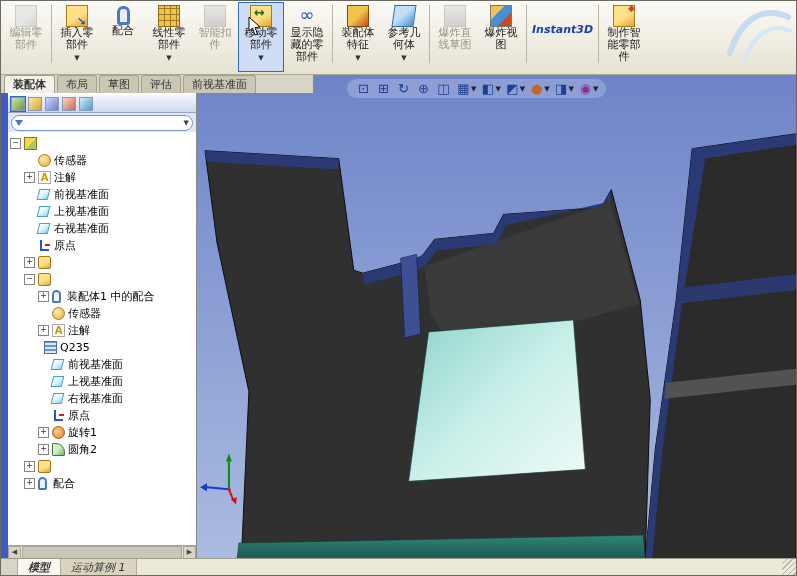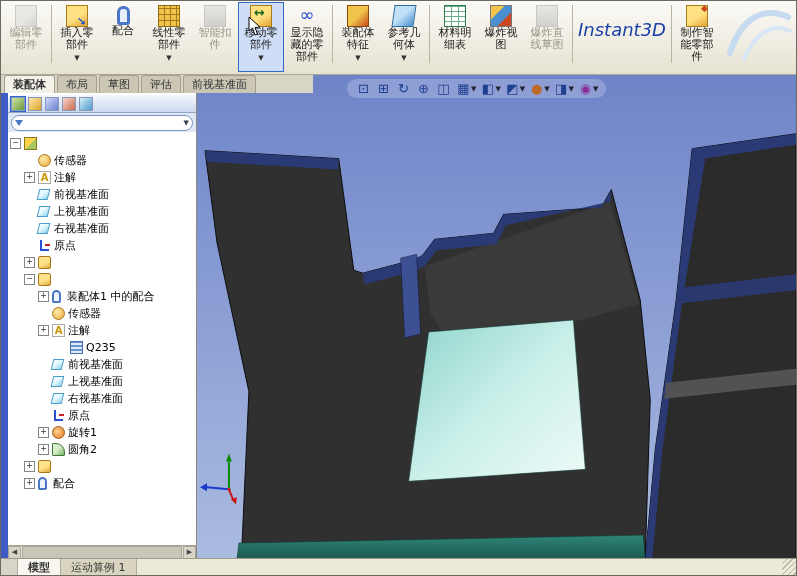--- a/index.html
+++ b/index.html
@@ -37,21 +37,21 @@
       radial-gradient(circle at 34% 62%,#7ab23a 0 5px,transparent 6px),
       radial-gradient(circle at 70% 32%,#c8a22a 0 4px,transparent 5px);}
   .bom-icon{background-color:#fff;
       background-image:repeating-linear-gradient(0deg,transparent 0 4px,#6ab08a 4px 5px),
                        repeating-linear-gradient(90deg,transparent 0 6px,#6ab08a 6px 7px);
       border:1px solid #2a7a4a;}
   .exploded-view-icon{background:linear-gradient(135deg,#f0c34a 34%,#4a90d0 34% 67%,#cc4a22 67%);border:1px solid #777;}
   .explode-line-icon{background:linear-gradient(#d4d4cc,#acaca2);border:1px solid #90908a;}
   .smart-component-icon{background:linear-gradient(150deg,#ffe082 55%,#e0a32e);border:1px solid #a87c1a;position:relative;}
   .smart-component-icon::after{content:"◆";position:absolute;right:-1px;top:-4px;color:#cc4a22;font-size:9px;}
-  .instant3d-label{color:#1a3fa8;font-weight:normal;font-style:italic;font-size:18px;margin-top:20px;}
+  .instant3d-label{color:#1a3fa8;font-weight:bold;font-style:italic;font-size:11px;margin-top:20px;}
   
   .watermark{position:absolute;right:0;top:0;width:74px;height:64px;pointer-events:none;}
   
   .cursor{position:absolute;left:247px;top:15px;z-index:99;pointer-events:none;}
   
   .ctabs{position:absolute;left:0;top:74px;width:312px;height:18px;background:#d9d5c4;
          display:flex;align-items:flex-end;padding-left:3px;gap:2px;z-index:5;box-sizing:border-box;}
   .ctab{padding:1px 8px 1px;font-size:11px;background:#cbc7b4;border:1px solid #a39f8c;border-bottom:none;
         border-radius:3px 3px 0 0;color:#333;white-space:nowrap;}
   .ctab.active{background:#f4f2e8;font-weight:bold;}
@@ -112,21 +112,21 @@
   .material-icon{background:repeating-linear-gradient(0deg,#dce9f8 0 2px,#6a94cc 2px 4px);border:1px solid #4a6fb0;}
   .revolve-icon{border-radius:50%;background:radial-gradient(circle at 40% 40%,#ffd090,#e07820);border:1px solid #a0581a;}
   .fillet-icon{background:linear-gradient(135deg,#d8eecb 45%,#74b868);border:1px solid #3f7a36;border-radius:1px 9px 1px 1px;}
   .hscroll{position:absolute;left:7px;right:0;bottom:0;height:13px;background:#ece9d8;
            border-top:1px solid #a8a498;display:flex;align-items:stretch;}
   .sbtn{width:13px;background:#d8d4c8;border:1px solid #a8a498;font-size:7px;line-height:11px;
         text-align:center;color:#444;box-sizing:border-box;}
   .sthumb{flex:1;background:#c9c5b8;border:1px solid #a8a498;margin:0 1px;}
   
   .status{position:absolute;left:0;right:0;bottom:0;height:16px;background:#ece9d8;
-          border-top:1px solid #9e9a8a;display:flex;align-items:stretch;font-size:11px;z-index:7;}
+          border-top:1px solid #9e9a8a;display:flex;align-items:stretch;font-size:11px;z-index:7;font-style:italic;}
   .snav{width:16px;background:#d8d4c8;border-right:1px solid #b0ac9c;}
   .stab{padding:0 10px;display:flex;align-items:center;border-right:1px solid #b0ac9c;
         background:#d8d4c0;color:#333;white-space:nowrap;}
   .stab.active{background:#f8f6ee;font-weight:bold;}
   .sfill{flex:1;}
   .grip{width:14px;background:repeating-linear-gradient(135deg,transparent 0 3px,#b8b4a8 3px 4px);}
 </style>
 </head>
 <body>
 
@@ -197,39 +197,32 @@
       </div>
       <div class="tb normal">
         <span class="ic reference-geometry-icon"></span>
         <div class="lab">
           <div>参考几</div>
           <div>何体</div>
         </div>
         <span class="dd">▼</span>
       </div>
       <div class="sep"></div>
-      <div class="tb normal">
-        <span class="ic bom-icon"></span>
-        <div class="lab">
-          <div>材料明</div>
-          <div>细表</div>
+      <div class="tb disabled">
+        <span class="ic explode-line-icon"></span>
+        <div class="lab">
+          <div>爆炸直</div>
+          <div>线草图</div>
         </div>
       </div>
       <div class="tb normal">
         <span class="ic exploded-view-icon"></span>
         <div class="lab">
           <div>爆炸视</div>
           <div>图</div>
-        </div>
-      </div>
-      <div class="tb disabled">
-        <span class="ic explode-line-icon"></span>
-        <div class="lab">
-          <div>爆炸直</div>
-          <div>线草图</div>
         </div>
       </div>
       <div class="sep"></div>
       <div class="tb normal">
         <div class="lab instant3d-label">
           <div>Instant3D</div>
         </div>
       </div>
       <div class="sep"></div>
       <div class="tb normal">
@@ -414,21 +407,21 @@
         <div class="trow" style="padding-left: 30px;">
           <span class="expsp"></span>
           <span class="tic sensors-icon"></span>
           <span class="tlabel">传感器</span>
         </div>
         <div class="trow" style="padding-left: 30px;">
           <span class="exp">+</span>
           <span class="tic annotations-icon"></span>
           <span class="tlabel">注解</span>
         </div>
-        <div class="trow" style="padding-left: 48px; text-align: right;">
+        <div class="trow" style="padding-left: 22px; text-align: right;">
           <span class="expsp"></span>
           <span class="tic material-icon"></span>
           <span class="tlabel">Q235</span>
         </div>
         <div class="trow" style="padding-left: 30px;">
           <span class="expsp"></span>
           <span class="tic plane-icon"></span>
           <span class="tlabel">前视基准面</span>
         </div>
         <div class="trow" style="padding-left: 30px;">

